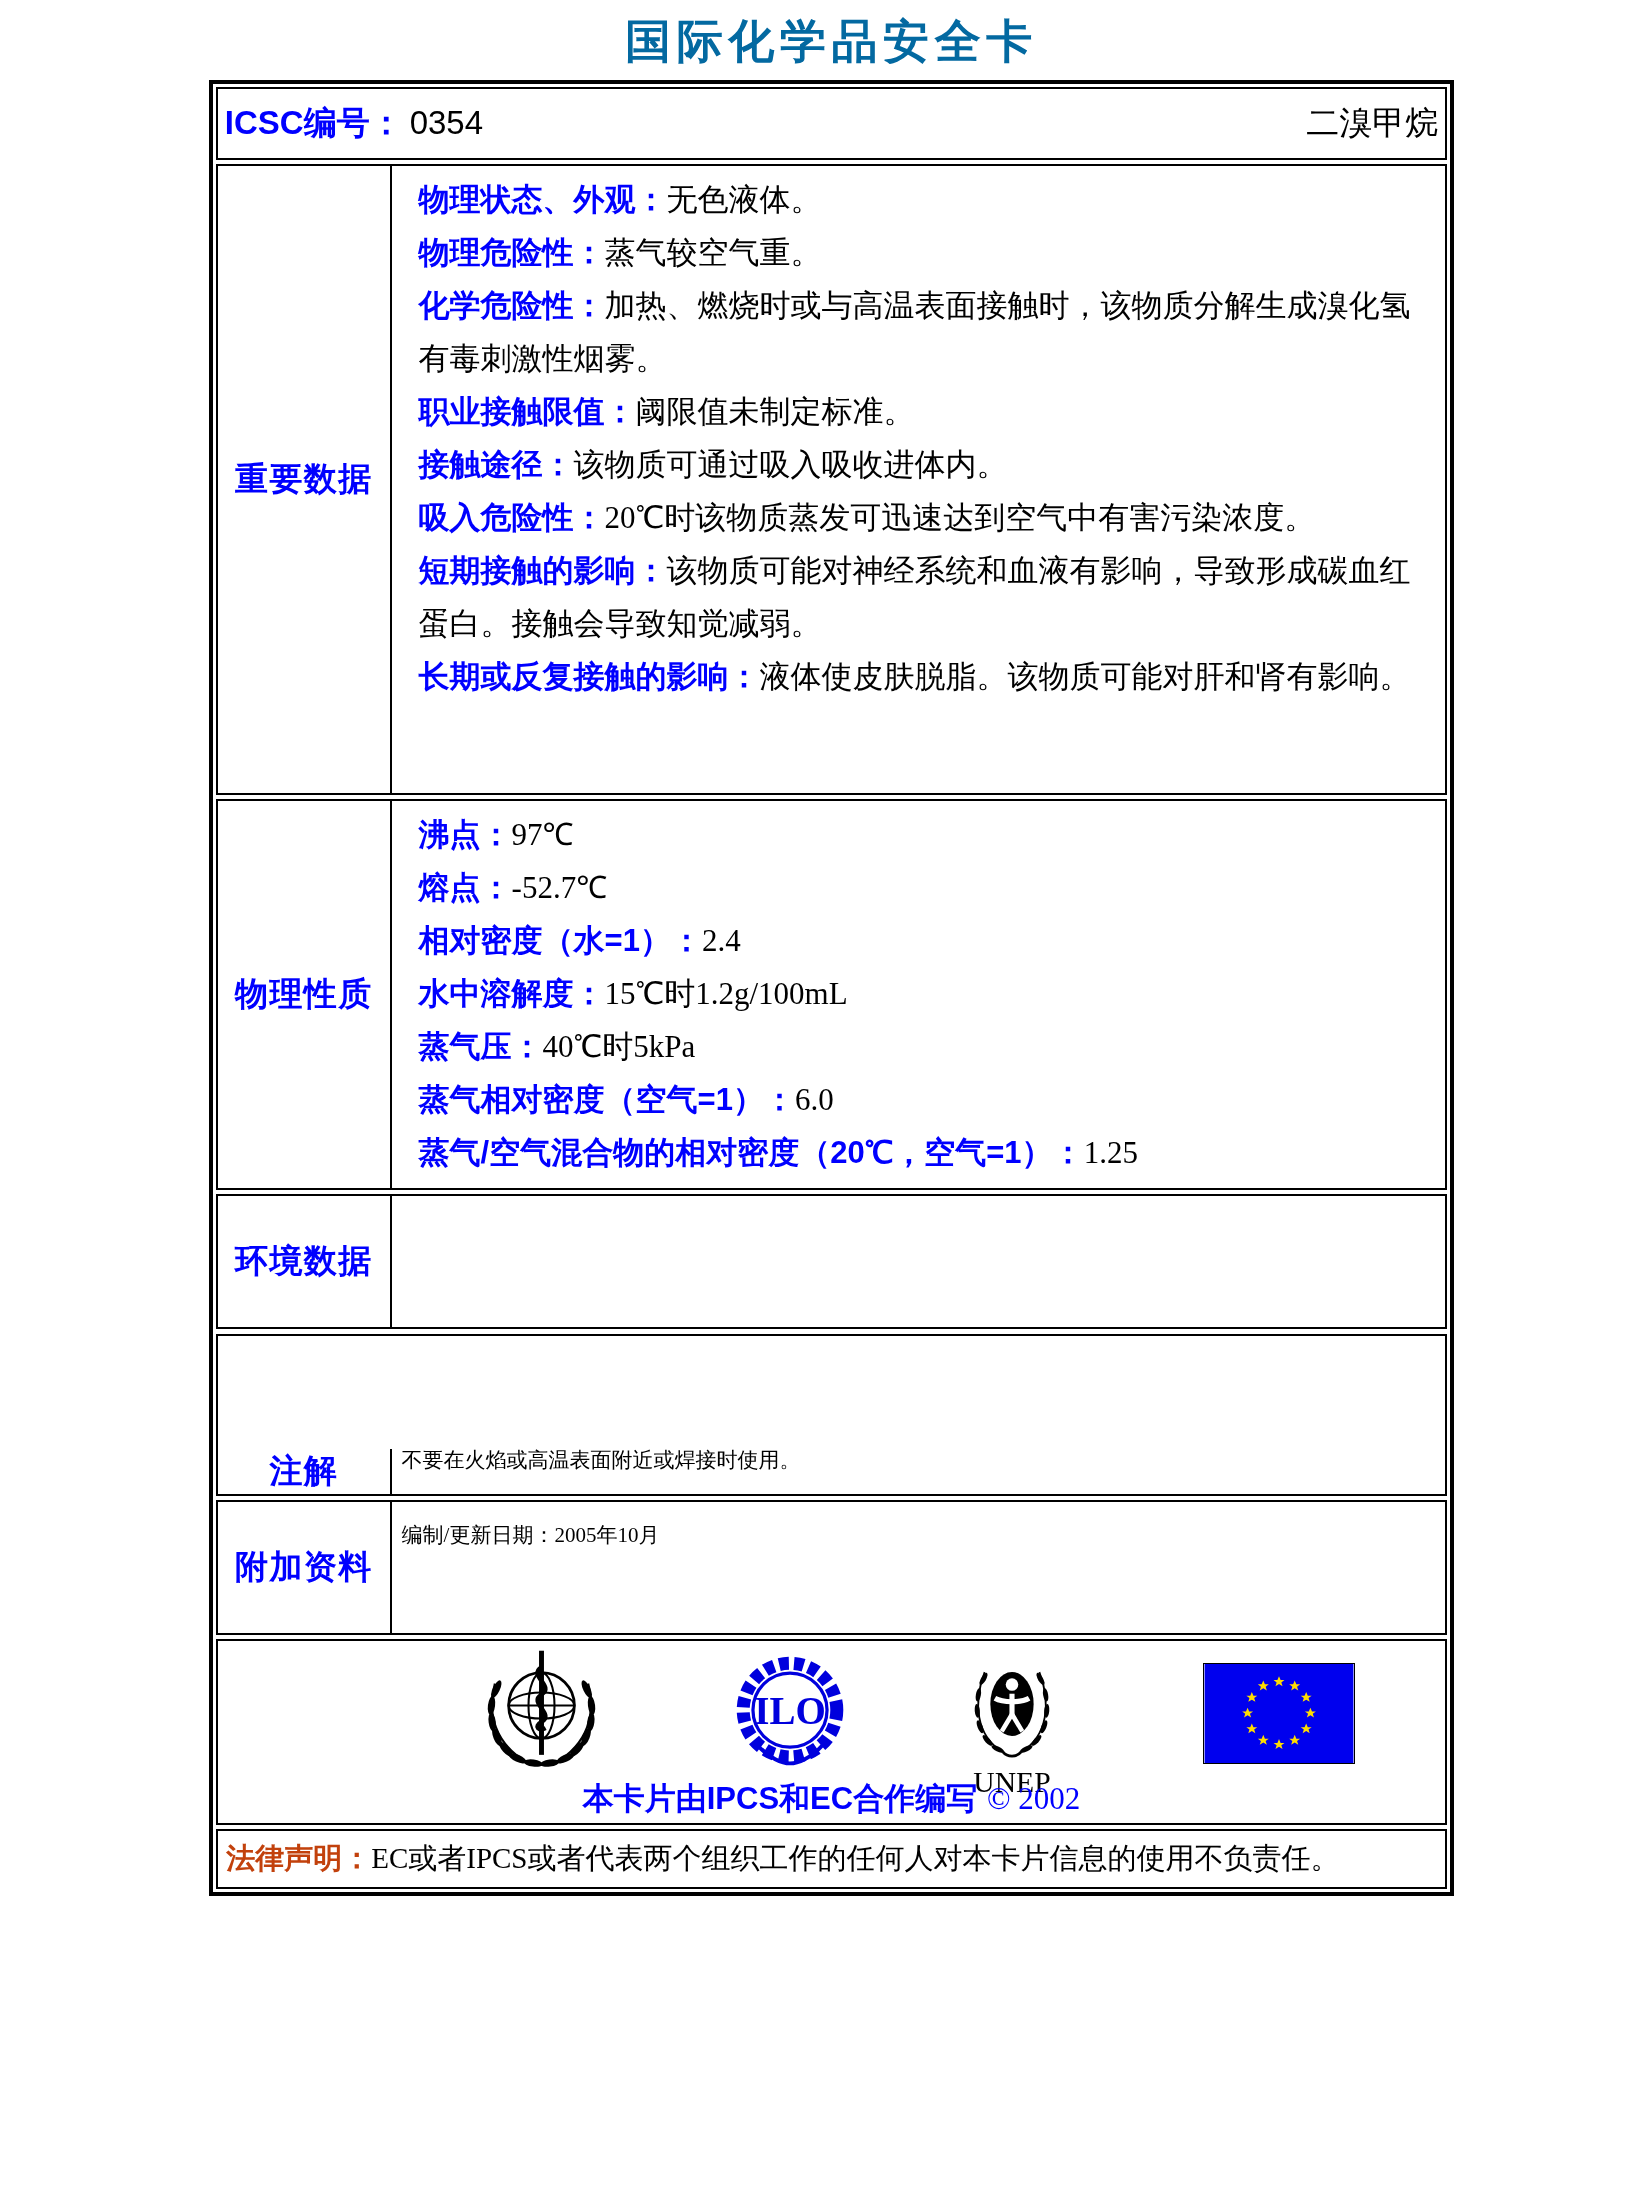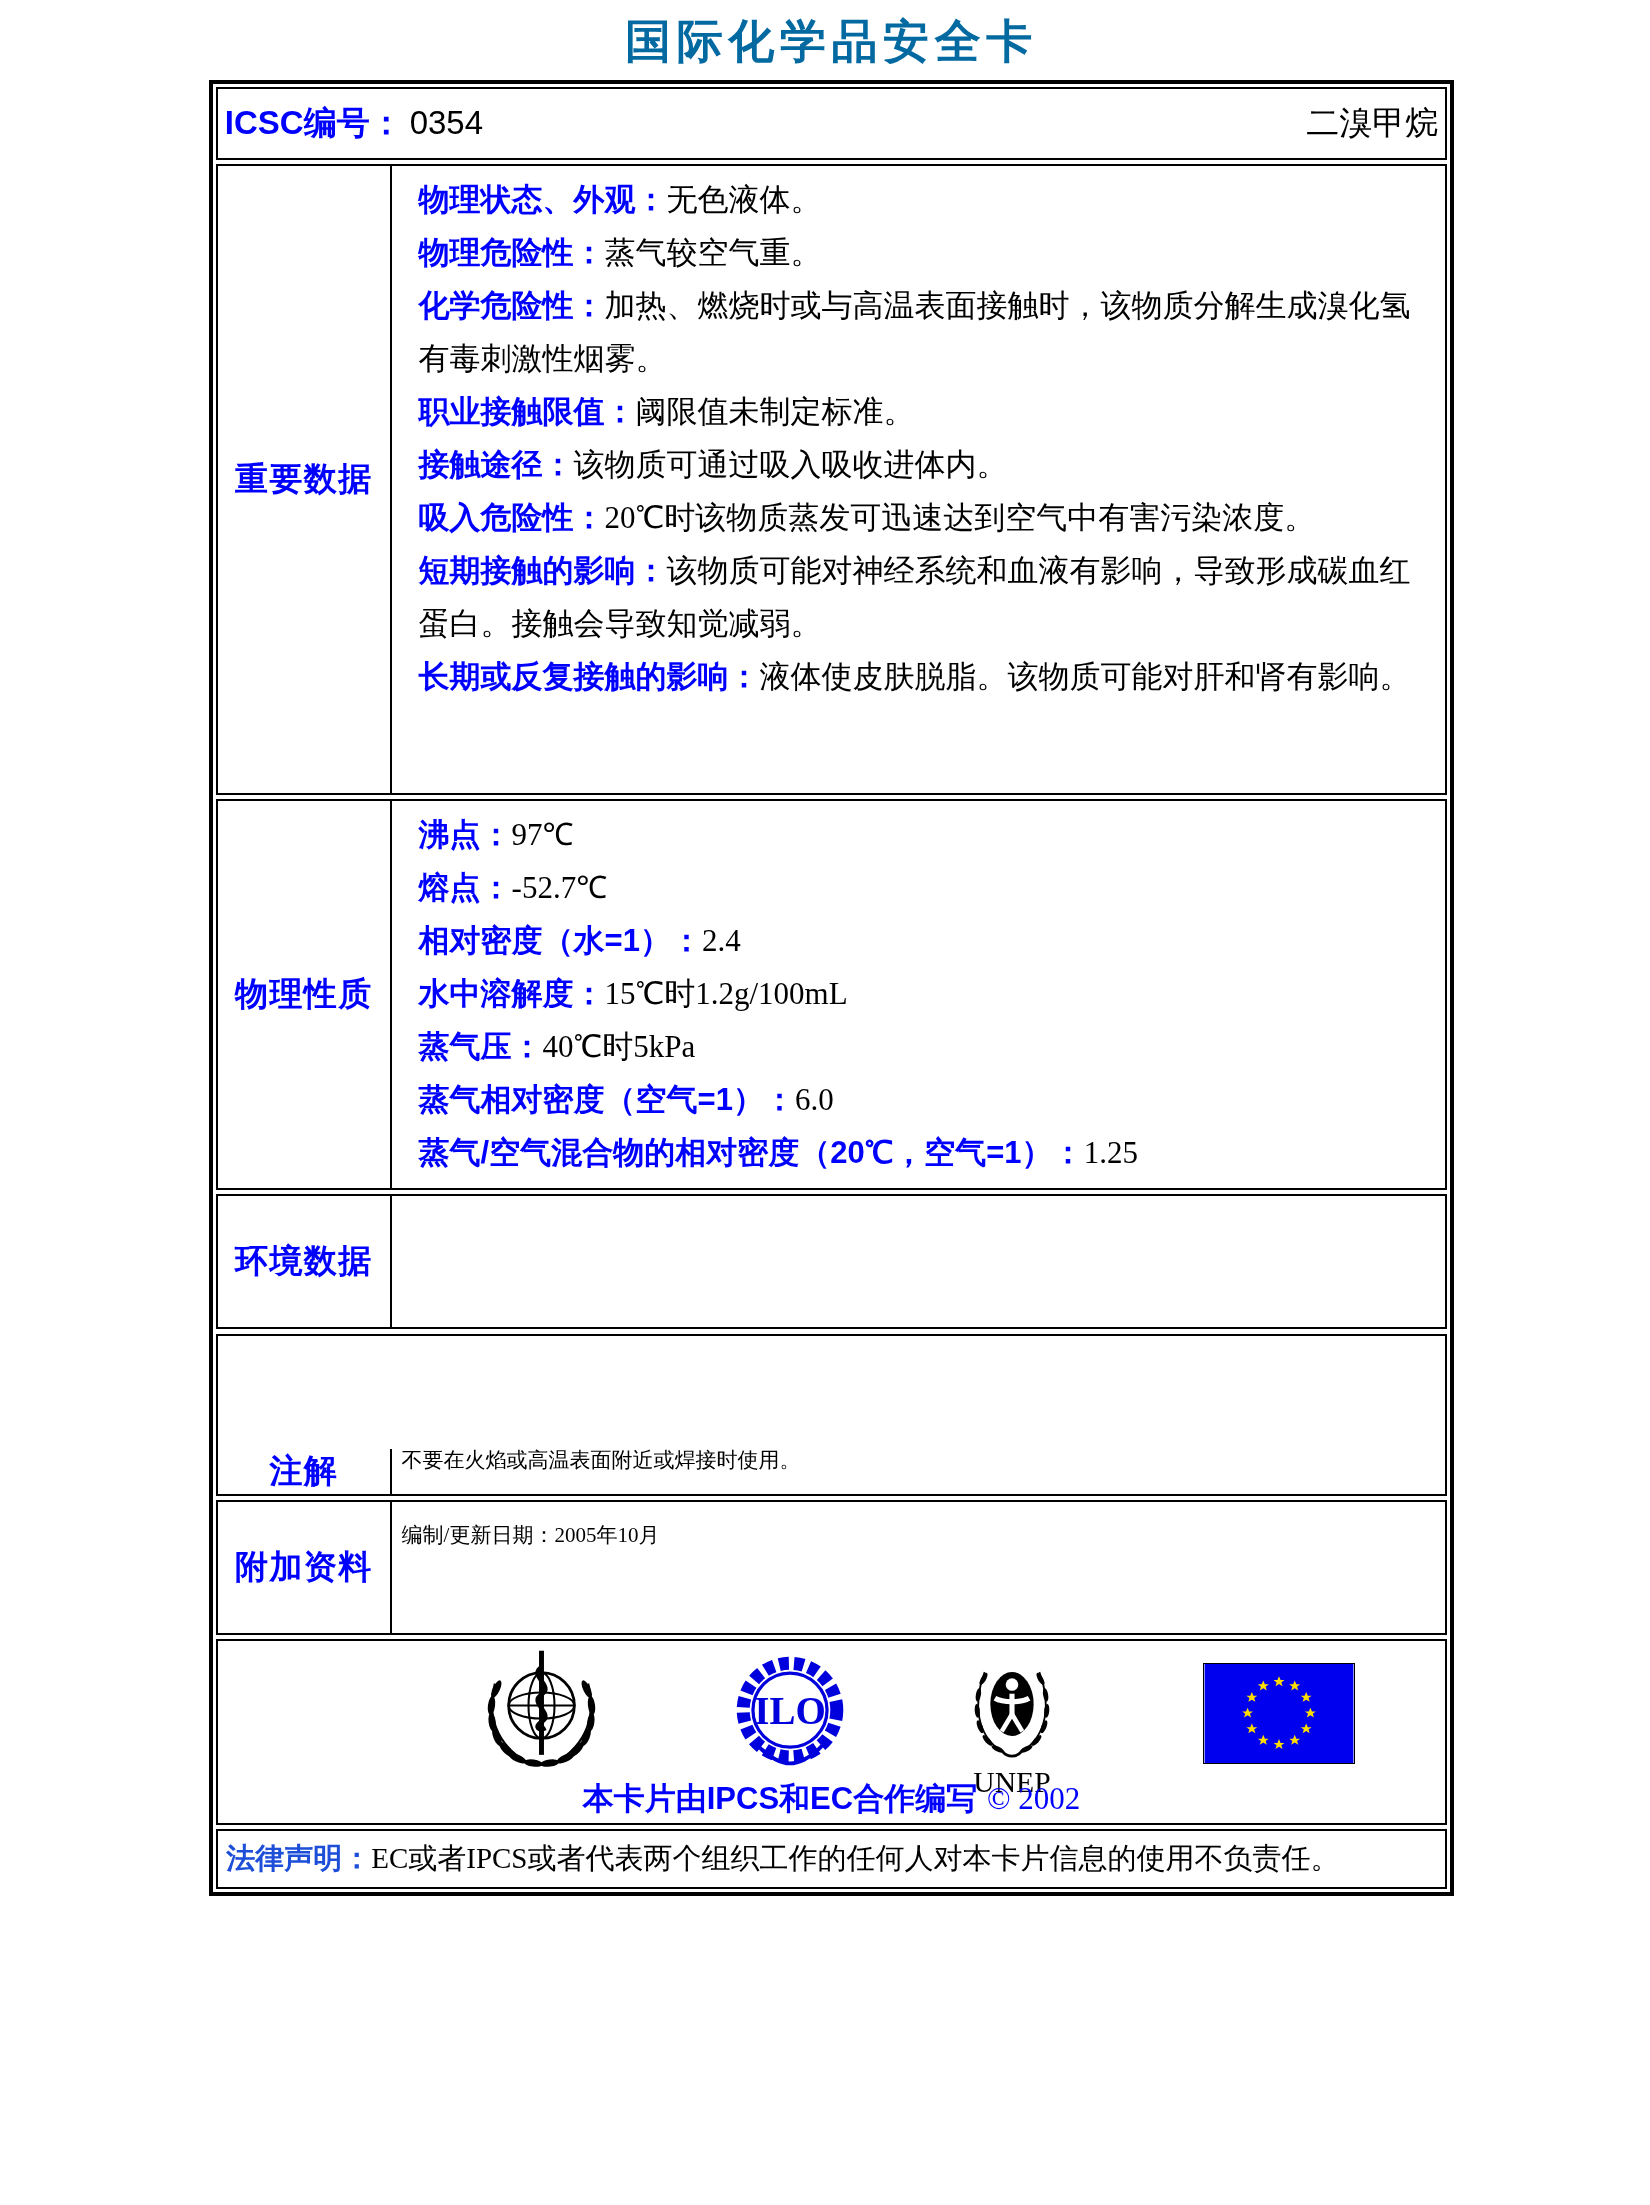--- a/index.html
+++ b/index.html
@@ -56,21 +56,21 @@
   .eu-flag   { position:absolute; left:985px; top:22px; width:152px; height:101px;
                border:1.4px solid #000; display:block; }
   .footer-credit {
     position:absolute; left:0; bottom:2.8px; width:100%; text-align:center;
     font-size:31px; color:#0000FF;
   }
   .credit-main { font-family:"Liberation Sans", sans-serif; font-weight:bold; }
   .credit-copy { font-family:"Liberation Serif", serif; font-weight:normal; margin-left:9.8px; }
 
   .row-legal { height:60px; align-items:center; padding:0 8.4px; display:flex; }
-  .legal-label { font-family:Liberation Sans, sans-serif; font-weight:bold; color:#1d4ed8; font-size:29px; }
+  .legal-label { font-family:Liberation Sans, sans-serif; font-weight:bold; color:#c2410c; font-size:29px; }
   .legal-text { font-family:"Liberation Serif", serif; color:#000; font-size:29px; }
 </style>
 </head>
 <body>
 
 <div class="page-title">国际化学品安全卡</div>
 
 <div class="card">
 
   <div class="row row-icsc">

